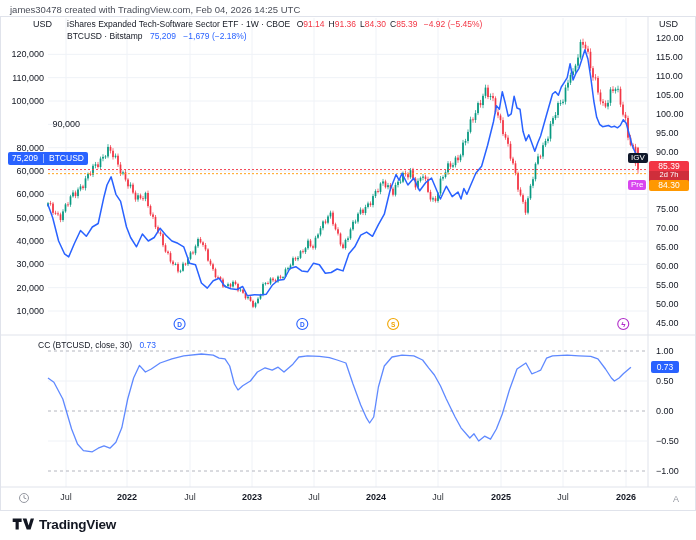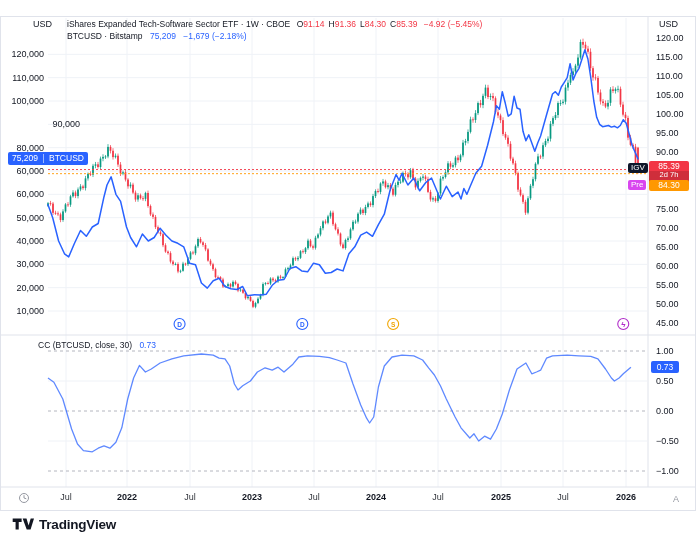--- a/index.html
+++ b/index.html
@@ -34,20 +34,21 @@
   #a-button{left:670px;top:493px;font-size:9px;color:#9598A1;padding:1px 3px;}
   #footer-logo{left:12px;top:516px;display:flex;align-items:center;gap:5px;}
   #footer-logo .brand{font-size:13.5px;font-weight:700;color:#131722;letter-spacing:-0.2px;}
   svg text{font-family:"Liberation Sans","DejaVu Sans",sans-serif;}
 </style>
 </head>
 <body>
 
 <div id="stage">
 
+  <div id="attribution" class="abs">james30478 created with TradingView.com, Feb 04, 2026 14:25 UTC</div>
 
   <svg id="gfx" class="abs" style="left:0;top:0;" width="696" height="540">
       <line x1="66" y1="18" x2="66" y2="487" stroke="#EFF2F7" stroke-width="1"></line>
       <line x1="127" y1="18" x2="127" y2="487" stroke="#EFF2F7" stroke-width="1"></line>
       <line x1="190" y1="18" x2="190" y2="487" stroke="#EFF2F7" stroke-width="1"></line>
       <line x1="252" y1="18" x2="252" y2="487" stroke="#EFF2F7" stroke-width="1"></line>
       <line x1="314" y1="18" x2="314" y2="487" stroke="#EFF2F7" stroke-width="1"></line>
       <line x1="376" y1="18" x2="376" y2="487" stroke="#EFF2F7" stroke-width="1"></line>
       <line x1="438" y1="18" x2="438" y2="487" stroke="#EFF2F7" stroke-width="1"></line>
       <line x1="501" y1="18" x2="501" y2="487" stroke="#EFF2F7" stroke-width="1"></line>
@@ -644,21 +645,21 @@
       <div class="abs tick timelabel bold" style="left: 626px; top: 5px;">2026</div>
     </div>
 
   <div id="a-button" class="abs">A</div>
 
   <div id="btc-badge" class="badge" style="top: 152.346px;">
     <span>75,209</span>
     <span class="sep"></span>
     <span>BTCUSD</span>
   </div>
-  <div id="igv-tag" class="tagbadge" style="background: #0f172a; left: 628px; top: 163px;">IGV</div>
+  <div id="igv-tag" class="tagbadge" style="background: #0f172a; left: 628px; top: 153px;">IGV</div>
   <div id="igv-value" class="badge" style="top: 161.018px;">
     <div class="row1">85.39</div>
     <div class="row2">2d 7h</div>
   </div>
   <div id="pre-tag" class="tagbadge" style="background: #d946ef; left: 628px; top: 180.018px;">Pre</div>
   <div id="pre-value" class="badge" style="top: 179.518px;">84.30</div>
   <div id="cc-badge" class="badge" style="top: 361.2px;">0.73</div>
 
   <div id="footer-logo" class="abs">
     <svg width="22" height="16" viewBox="0 0 32 20">

